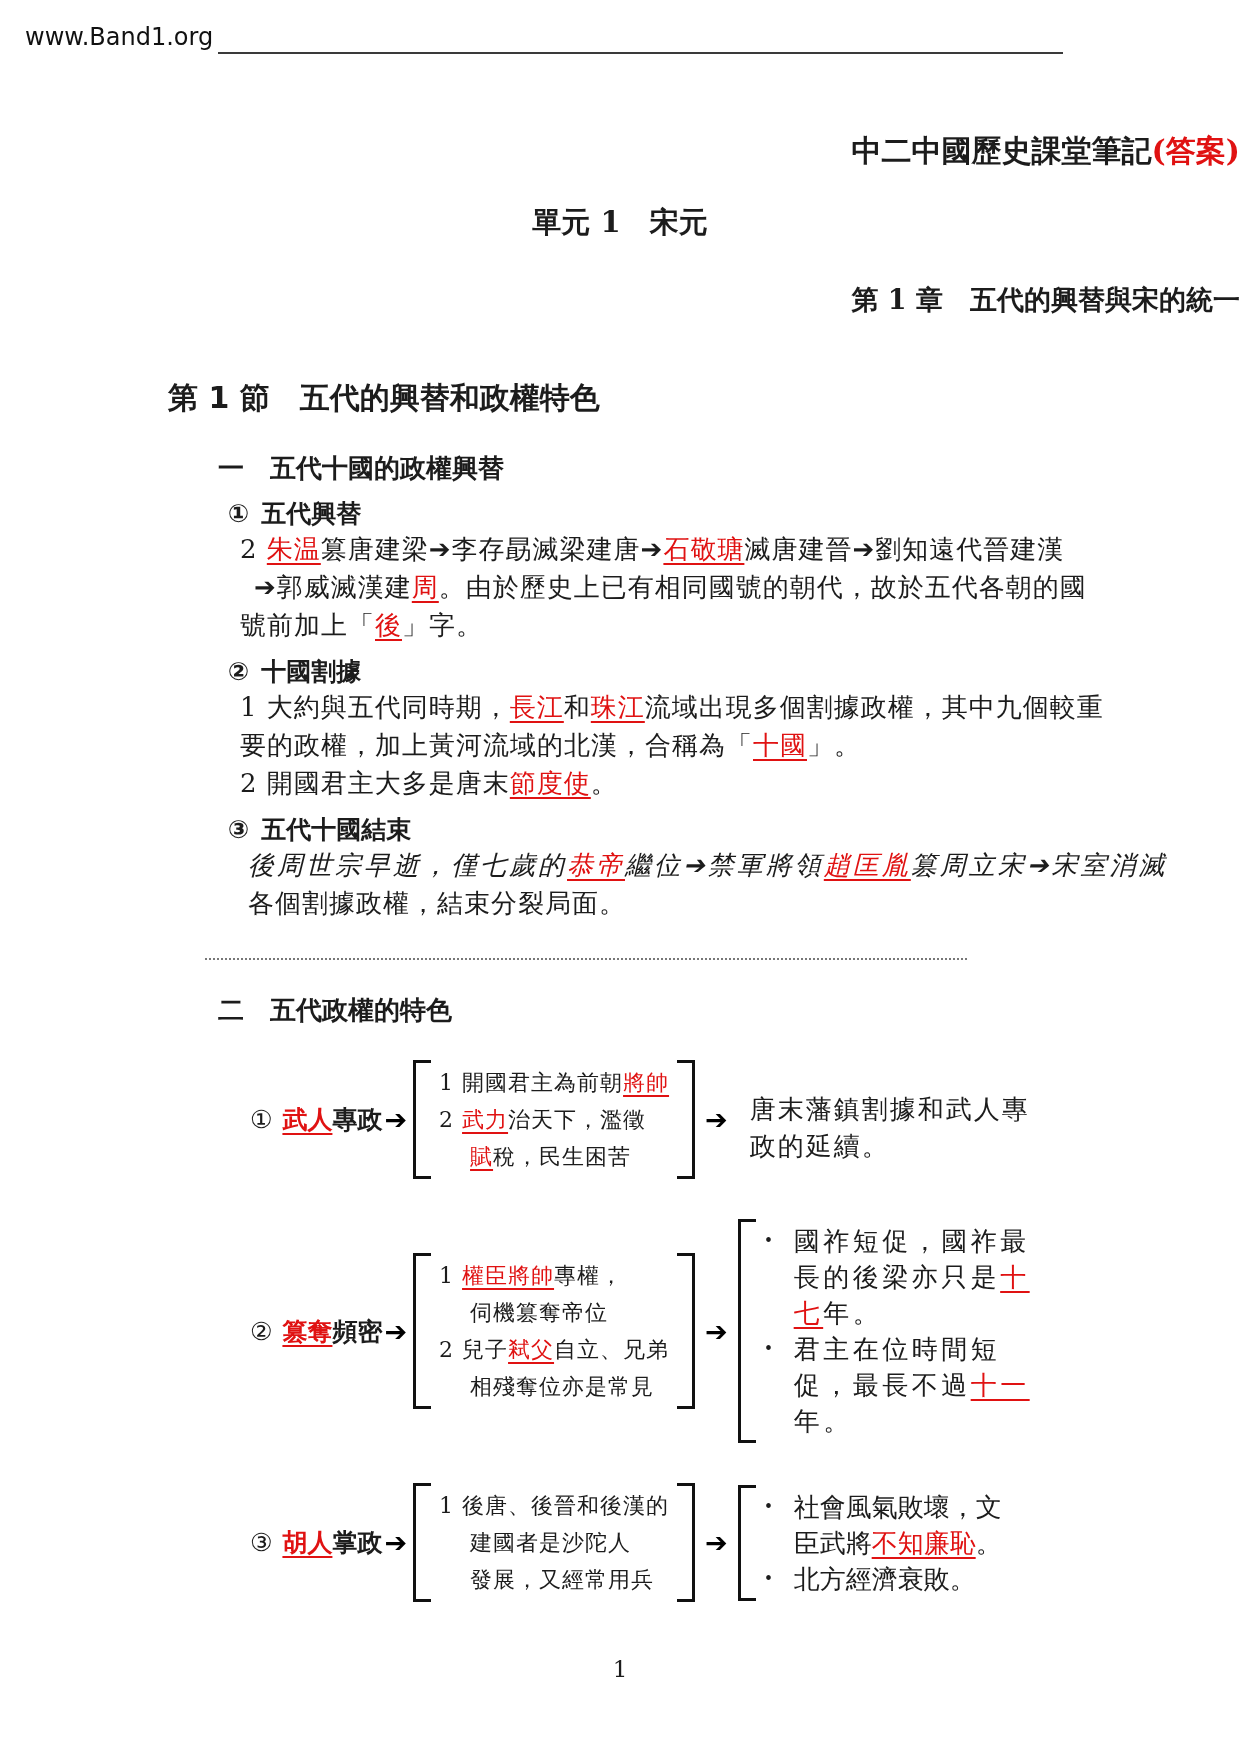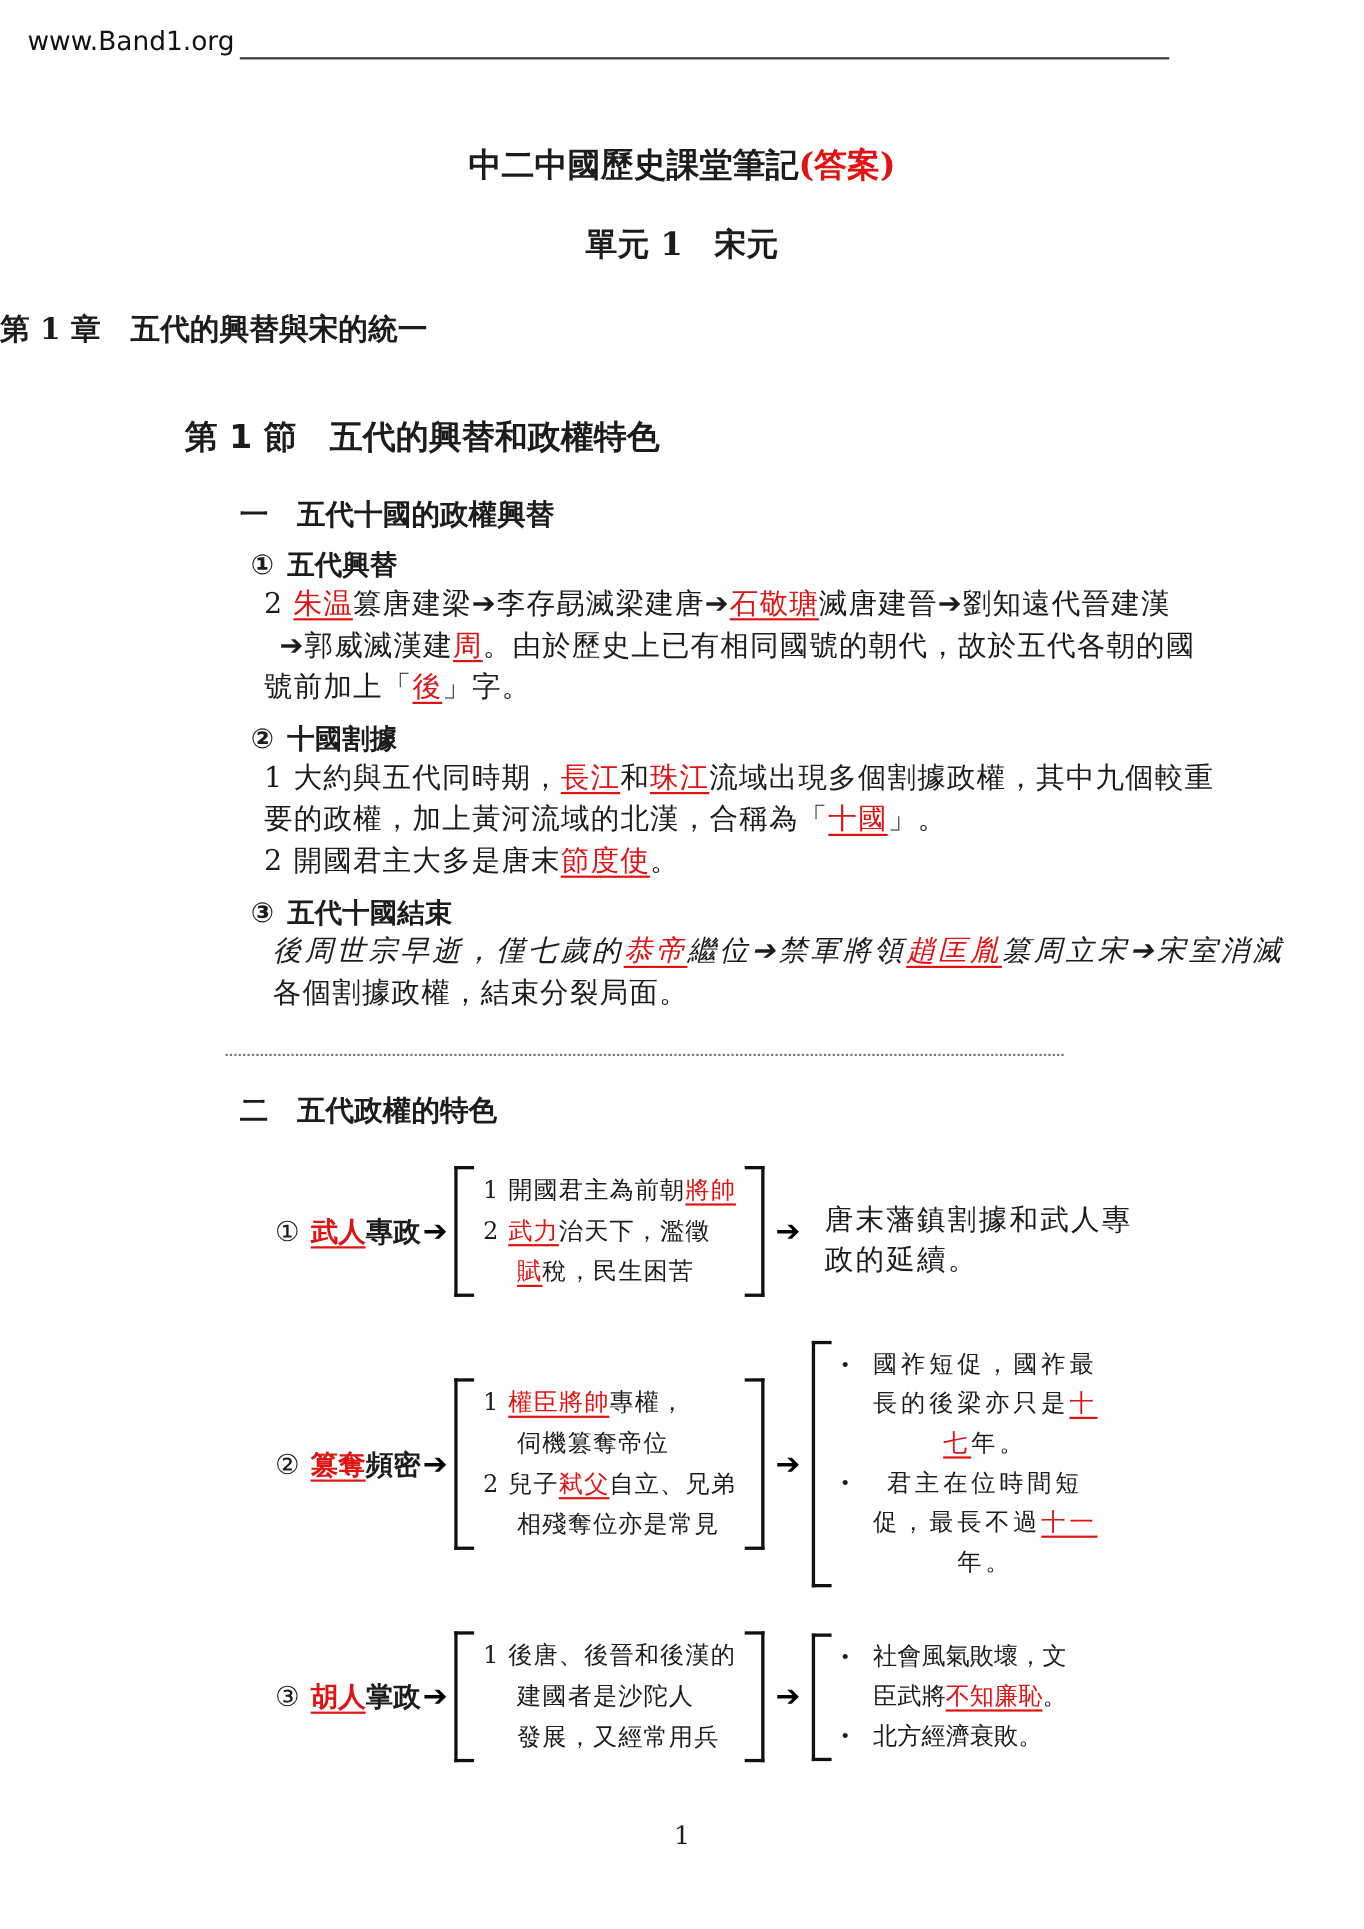--- a/index.html
+++ b/index.html
@@ -9,23 +9,23 @@
     position:relative; width:1240px; height:1754px; margin:0 auto;
     background:#fff; color:var(--ink); overflow:hidden;
     font-family:"DejaVu Serif","Liberation Serif",serif;
   }
 
   
   .site-header { position:absolute; top:22px; left:25px; font:400 24px/30px "DejaVu Sans","Liberation Sans",sans-serif; color:#111; }
   .header-rule { position:absolute; top:52px; left:218px; width:845px; border-top:2px solid #3a3a3a; }
 
   
-  .doc-title   { margin:130px 0 0 0; text-align:center; font-size:30px; line-height:42px; font-weight:bold; }
+  .doc-title   { margin:130px 0 0 0; text-align:right; font-size:30px; line-height:42px; font-weight:bold; }
   .unit-title  { margin:30px 0 0 0;  text-align:center; font-size:29px; line-height:40px; font-weight:bold; }
-  .chapter-title { margin:40px 0 0 0; text-align:left; font-size:27px; line-height:36px; font-weight:bold; }
+  .chapter-title { margin:40px 0 0 0; text-align:right; font-size:27px; line-height:36px; font-weight:bold; }
   .section-title { margin:60px 0 0 168px; font-family:"DejaVu Sans","Liberation Sans",sans-serif; font-size:30px; line-height:40px; font-weight:bold; }
 
   .part-heading { margin:32px 0 0 218px; font-family:"DejaVu Sans","Liberation Sans",sans-serif; font-size:26px; line-height:36px; font-weight:bold; }
   .item-heading { margin:12px 0 0 228px; font-family:"DejaVu Sans","Liberation Sans",sans-serif; font-size:25px; line-height:32px; font-weight:bold; display:flex; gap:12px; }
 
   
   .bl { margin-left:240px; font-size:26px; line-height:38px; letter-spacing:1px; white-space:nowrap; }
   .bl.cont { }
   .bl.cont-arrow { margin-left:254px; }
   .bl.flush { margin-left:248px; }
@@ -57,21 +57,21 @@
     border-top:3px solid #111; border-bottom:3px solid #111; border-right:3px solid #111;
   }
   .b-line { font-size:22px; line-height:37px; letter-spacing:1px; white-space:nowrap; }
   .b-line.ind { padding-left:31px; }
 
   .d-result { font-size:26px; line-height:37px; }
   .d-result.plain { margin-left:12px; letter-spacing:2px; white-space:nowrap;margin-top:16px; }
   .bullets { display:flex; flex-direction:column; }
   .bullet { display:flex; align-items:flex-start; }
   .dot { width:30px; font-size:16px; line-height:36px; text-align:left; }
-  .b-body div { font-size:22px; line-height:36px; white-space:nowrap;text-align:center; }
+  .b-body div { font-size:26px; line-height:36px; white-space:nowrap; }
   .d-result.ls .b-body div { letter-spacing:3.5px; }
 
   .page-number { margin-top:54px; text-align:center; font-size:23px; }
 </style>
 </head>
 <body>
 
 <div class="page">
 
   <div class="site-header">www.Band1.org</div>

